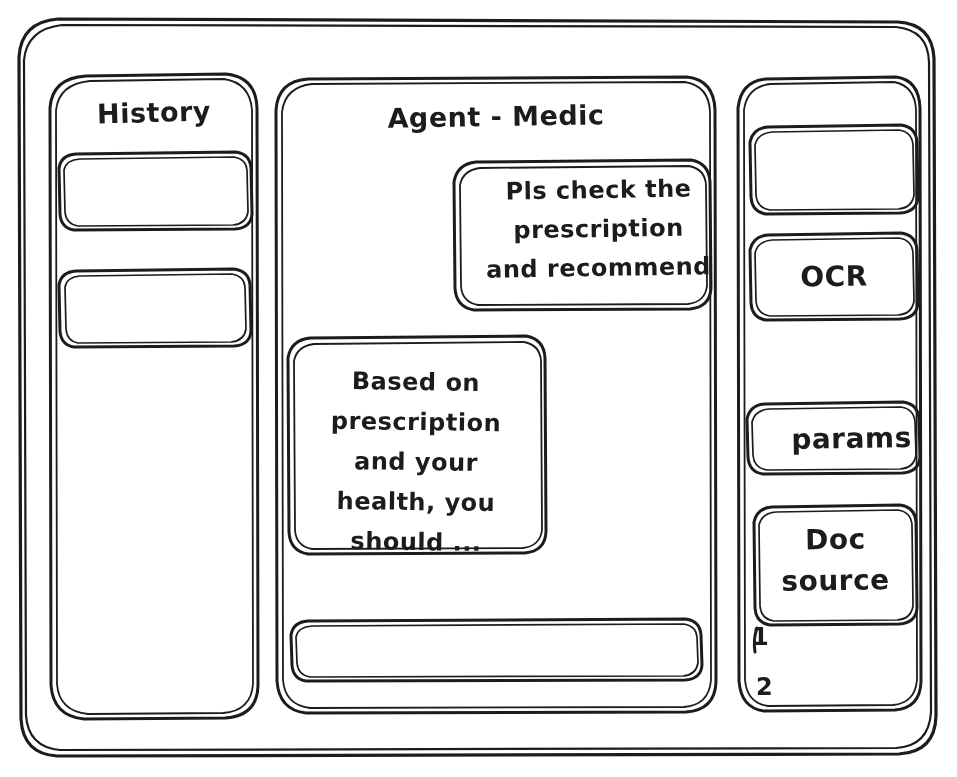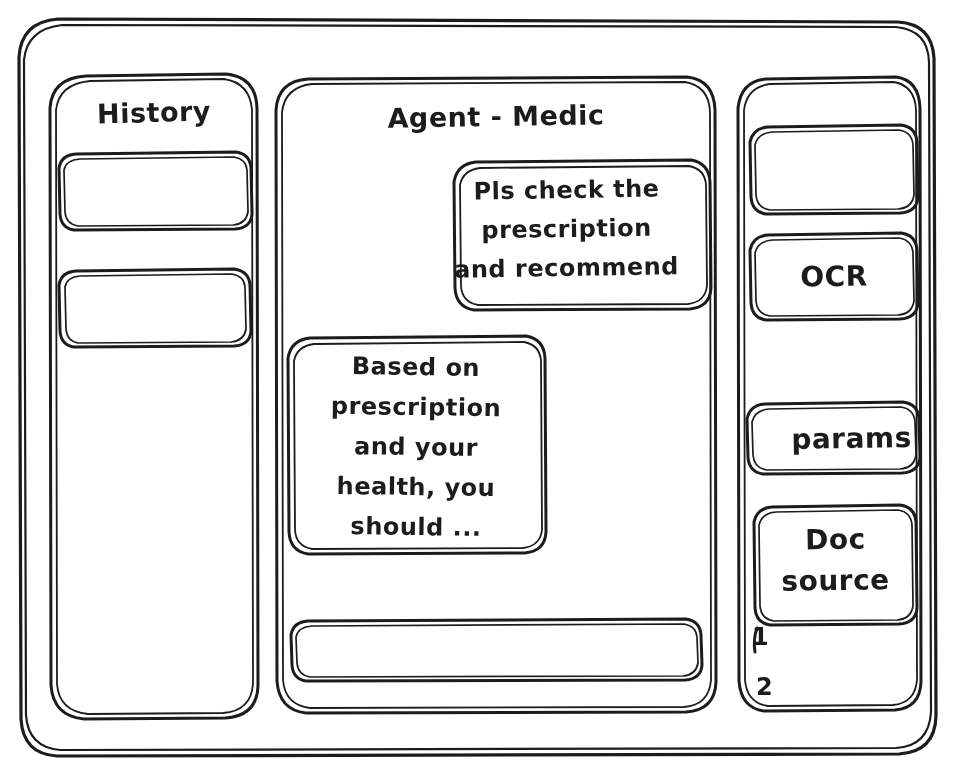--- a/index.html
+++ b/index.html
@@ -129,27 +129,27 @@
 
   <div class="hit" style="left:59px; top:152px; width:193px; height:78px;">
     <span class="hw bubble-text" style="left:0; top:26px; width:193px;"></span>
   </div>
   <div class="hit" style="left:59px; top:269px; width:192px; height:78px;">
     <span class="hw bubble-text" style="left:0; top:26px; width:192px;"></span>
   </div>
 
   <div class="hw panel-title rot-n1" style="left:277px; top:100px; width:438px;">Agent - Medic</div>
 
-  <div class="hit" style="left:438px; top:160px; width:257px; height:150px;">
+  <div class="hit" style="left:470px; top:160px; width:257px; height:150px;">
     <div class="hw bubble-text rot-n1" style="left:6px; top:15px; width:245px;">Pls check the</div>
     <div class="hw bubble-text rot-n1" style="left:6px; top:54px; width:245px;">prescription</div>
     <div class="hw bubble-text rot-n1" style="left:6px; top:93px; width:245px;">and recommend</div>
   </div>
 
-  <div class="hit" style="left:288px; top:336px; width:258px; height:218px;">
+  <div class="hit" style="left:288px; top:351px; width:258px; height:218px;">
     <div class="hw bubble-text rot-p1" style="left:4px; top:16px; width:248px;">Based on</div>
     <div class="hw bubble-text rot-p1" style="left:4px; top:56px; width:248px;">prescription</div>
     <div class="hw bubble-text rot-p1" style="left:4px; top:96px; width:248px;">and your</div>
     <div class="hw bubble-text rot-p1" style="left:4px; top:136px; width:248px;">health, you</div>
     <div class="hw bubble-text rot-p1" style="left:4px; top:176px; width:248px;">should ...</div>
   </div>
 
   <div class="hit" style="left:291px; top:619px; width:411px; height:62px;">
     <span class="hw bubble-text" style="left:14px; top:18px; width:380px; text-align:left;"></span>
   </div>

